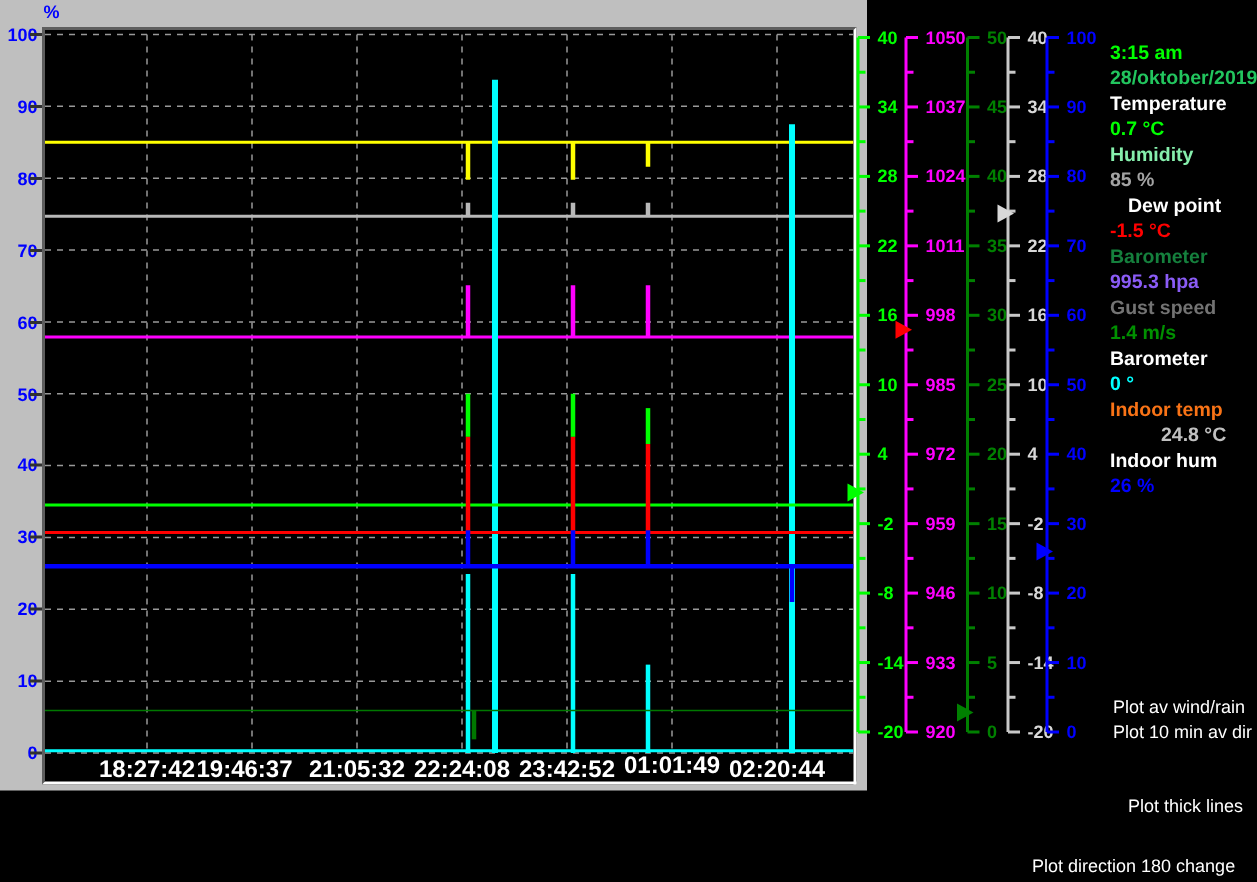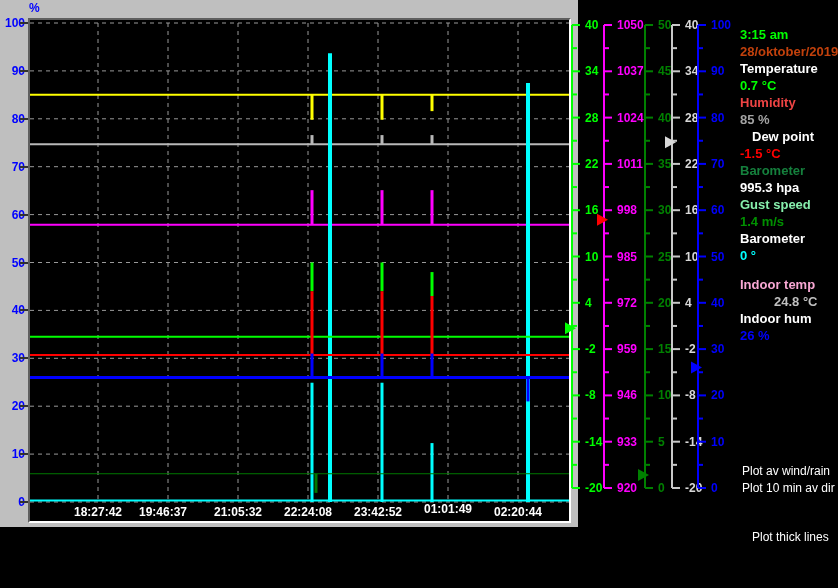--- a/index.html
+++ b/index.html
@@ -6,21 +6,21 @@
   .page{position:relative;width:838px;height:588px;background:#000;overflow:hidden;
         font-family:"Liberation Sans",sans-serif;}
   .chart-window{position:absolute;left:0;top:0;width:578px;height:527px;background:#bfbfbf;}
   .plot-panel{position:absolute;left:28px;top:18px;width:539px;height:501px;background:#000;
         border-top:2px solid #5e5e5e;border-left:2px solid #5e5e5e;
         border-bottom:2px solid #ffffff;border-right:2px solid #ffffff;}
   .plot-panel svg{display:block;}
   .unit-label{position:absolute;left:29px;top:1px;color:#0000ff;font-weight:bold;font-size:12px;}
   .ylab{position:absolute;width:24px;text-align:right;color:#0000ff;font-weight:bold;font-size:12px;line-height:13px;}
   .ytick{position:absolute;width:8px;height:2px;background:#303030;}
-  .xlab{position:absolute;width:70px;text-align:center;color:#ffffff;font-weight:bold;font-size:12px;}
+  .xlab{position:absolute;width:70px;text-align:center;color:#ffffff;font-weight:bold;font-size:16px;}
   #axes-svg{position:absolute;left:0;top:0;pointer-events:none;}
   .axis-num{font-family:"Liberation Sans",sans-serif;font-size:12px;font-weight:bold;}
   .readout{position:absolute;left:740px;top:26px;width:98px;font-size:13px;font-weight:bold;line-height:17px;white-space:nowrap;}
   .ro-line{height:17px;}
   .opt{position:absolute;color:#ffffff;font-size:12px;white-space:nowrap;}
 </style>
 </head>
 <body>
 
 <div class="page">
@@ -286,38 +286,39 @@
       <line x1="698" y1="441.7" x2="706" y2="441.7" stroke="#0000ff" stroke-width="2"></line>
       <line x1="698" y1="464.84999999999997" x2="703" y2="464.84999999999997" stroke="#0000ff" stroke-width="2"></line>
       <text x="711" y="445.7" fill="#0000ff" class="axis-num">10</text>
       <line x1="698" y1="488" x2="706" y2="488" stroke="#0000ff" stroke-width="2"></line>
       <text x="711" y="492" fill="#0000ff" class="axis-num">0</text>
       <polygon points="702,367.62 691,361.62 691,373.62" fill="#0000ff"></polygon>
     </svg>
 
   <div class="readout">
     <div class="ro-line" style="color: rgb(0, 255, 0);">3:15 am</div>
-    <div class="ro-line" style="color: #c2410c;">28/oktober/2019</div>
+    <div class="ro-line" style="color: #22c55e;">28/oktober/2019</div>
     <div id="ro-items">
         <div class="ro-line" style="color: rgb(255, 255, 255);">Temperature</div>
         <div class="ro-line" style="color: rgb(0, 255, 0);">0.7 °C</div>
-        <div class="ro-line" style="color: #ef4444;">Humidity</div>
+        <div class="ro-line" style="color: #86efac;">Humidity</div>
         <div class="ro-line" style="color: #a3a3a3;">85 %</div>
         <div class="ro-line" style="color: rgb(255, 255, 255); margin-left: 12px;">Dew point</div>
         <div class="ro-line" style="color: rgb(255, 0, 0);">-1.5 °C</div>
         <div class="ro-line" style="color: #15803d;">Barometer</div>
-        <div class="ro-line" style="color: #ffffff;">995.3 hpa</div>
-        <div class="ro-line" style="color: #86efac;">Gust speed</div>
+        <div class="ro-line" style="color: #8b5cf6;">995.3 hpa</div>
+        <div class="ro-line" style="color: #737373;">Gust speed</div>
         <div class="ro-line" style="color: rgb(0, 144, 0);">1.4 m/s</div>
         <div class="ro-line" style="color: rgb(255, 255, 255);">Barometer</div>
         <div class="ro-line" style="color: rgb(0, 255, 255);">0 °</div>
-        <div class="ro-line" style="color: #f9a8d4; margin-top: 12px;">Indoor temp</div>
+        <div class="ro-line" style="color: #f97316;">Indoor temp</div>
         <div class="ro-line" style="color: rgb(192, 192, 192); margin-left: 34px;">24.8 °C</div>
         <div class="ro-line" style="color: rgb(255, 255, 255);">Indoor hum</div>
         <div class="ro-line" style="color: rgb(0, 0, 255);">26 %</div>
       </div>
   </div>
 
   <div class="opt" style="left:742px;top:464px;">Plot av wind/rain</div>
   <div class="opt" style="left:742px;top:481px;">Plot 10 min av dir</div>
   <div class="opt" style="left:752px;top:530px;">Plot thick lines</div>
+  <div class="opt" style="left:688px;top:570px;">Plot direction 180 change</div>
 
 </div>
 
 </body></html>

